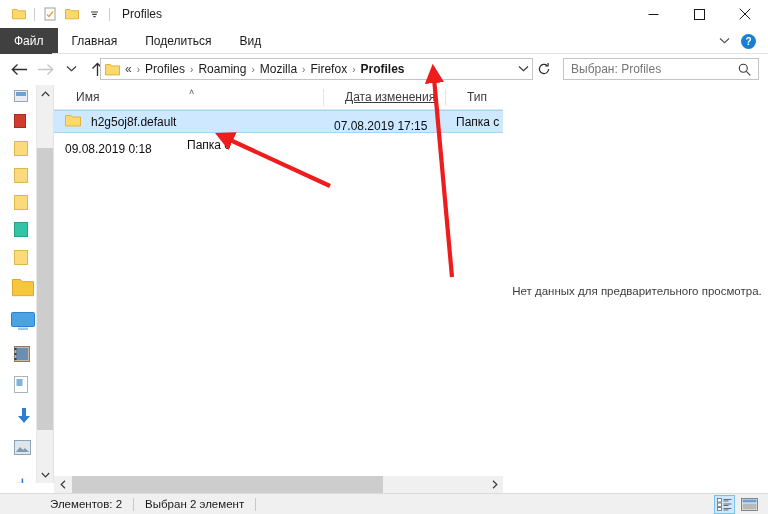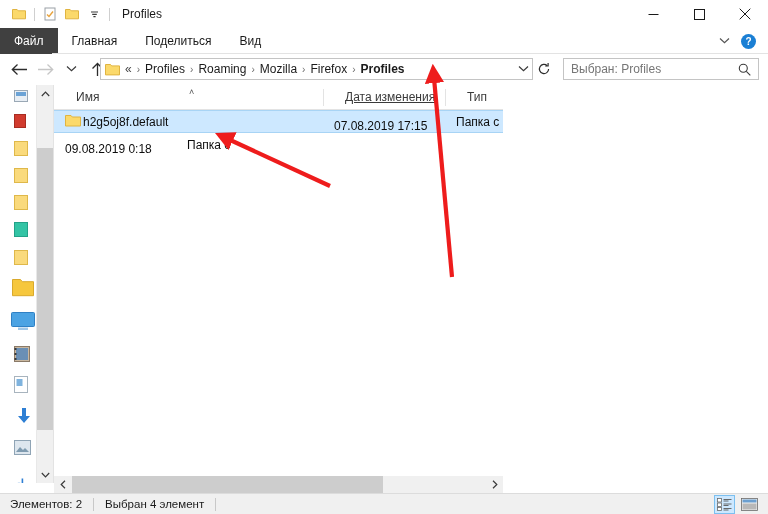--- a/index.html
+++ b/index.html
@@ -177,21 +177,21 @@
     position: absolute; left: 135px; top: 2px;
     font-size: 9px; color: #5a5a5a;
   }
   .row {
     height: 23px; display: flex; align-items: center;
     font-size: 12px; color: #0d0d0d;
   }
   .row.selected { background: #cde8ff; border-top: 1px solid #a8d4f5; border-bottom: 1px solid #a8d4f5; height: 23px;}
   .cell { display: flex; align-items: center; overflow: hidden; white-space: nowrap; }
   .cell-name { width: 269px; padding-left: 11px; }
-  .cell-name .fname { margin-left: 2px; }
+  .cell-name .fname { margin-left: 10px; }
   .cell-date { width: 122px; padding-left: 11px; margin-top: 9px; }
   .cell-type { width: 58px; padding-left: 11px; }
 
   
   .preview {
     position: absolute; left: 504px; top: 85px; width: 264px; height: 398px;
     background: #ffffff;
   }
   .preview-text {
     position: absolute; left: 8px; top: 200px; width: 250px;
@@ -211,21 +211,21 @@
   .hs-right { right: 0; }
   .hs-thumb {
     position: absolute; left: 18px; top: 0; width: 311px; height: 17px;
     background: #cdcdcd;
   }
 
   
   .statusbar {
     position: absolute; left: 0; top: 493px; width: 768px; height: 21px;
     background: #f0f0f0; border-top: 1px solid #dcdcdc;
-    display: flex; align-items: center;
+    display: flex; align-items: center; padding-left: 40px;
   }
   .status-txt {
     font-size: 11.5px; color: #1a1a1a; white-space: nowrap;
   }
   .status-items { margin-left: 10px; }
   .status-sep {
     width: 1px; height: 13px; background: #c8c8c8; margin: 0 11px;
   }
   .status-sel {}
   .status-sep2 {
@@ -501,39 +501,42 @@
       <div class="cell cell-date">07.08.2019 17:15</div>
       <div class="cell cell-type">Папка с ф</div>
     </div>
 
     <div class="row">
       <div class="cell cell-date">09.08.2019 0:18</div>
       <div class="cell cell-type">Папка с ф</div>
     </div>
   </div>
 
+  <div class="preview">
+    <div class="preview-text">Нет данных для предварительного просмотра.</div>
+  </div>
 
   <div class="hscroll">
     <div class="hs-left">
       <svg width="6" height="9" viewBox="0 0 6 9">
           <path d="M5 0.8L1.2 4.5 5 8.2" stroke="#3a3a3a" stroke-width="1.2" fill="none"></path>
         </svg>
     </div>
     <div class="hs-thumb"></div>
     <div class="hs-right">
       <svg width="6" height="9" viewBox="0 0 6 9">
           <path d="M1 0.8L4.8 4.5 1 8.2" stroke="#3a3a3a" stroke-width="1.2" fill="none"></path>
         </svg>
     </div>
   </div>
 
   <div class="statusbar">
     <span class="status-txt status-items">Элементов: 2</span>
     <span class="status-sep"></span>
-    <span class="status-txt status-sel">Выбран 4 элемент</span>
+    <span class="status-txt status-sel">Выбран 2 элемент</span>
     <span class="status-sep2"></span>
 
     <div class="viewbtns">
       <div class="viewbtn active">
         <svg width="15" height="13" viewBox="0 0 15 13">
           <rect x="0.5" y="0.5" width="4" height="3.5" fill="#fff" stroke="#6a6a6a" stroke-width="0.8"></rect>
           <rect x="0.5" y="5" width="4" height="3.5" fill="#fff" stroke="#6a6a6a" stroke-width="0.8"></rect>
           <rect x="0.5" y="9.5" width="4" height="3" fill="#fff" stroke="#6a6a6a" stroke-width="0.8"></rect>
           <path d="M6.5 1.5h8M6.5 3h5M6.5 6h8M6.5 7.5h5M6.5 10.5h8M6.5 12h5" stroke="#5a5a5a" stroke-width="0.9"></path>
         </svg>

